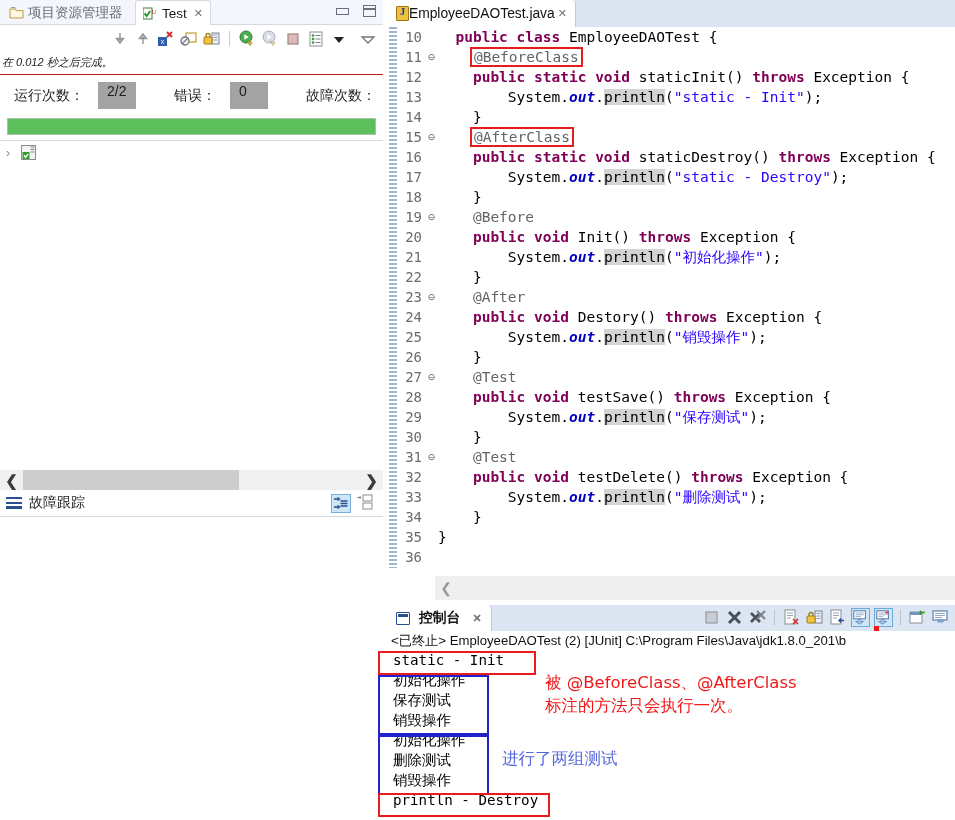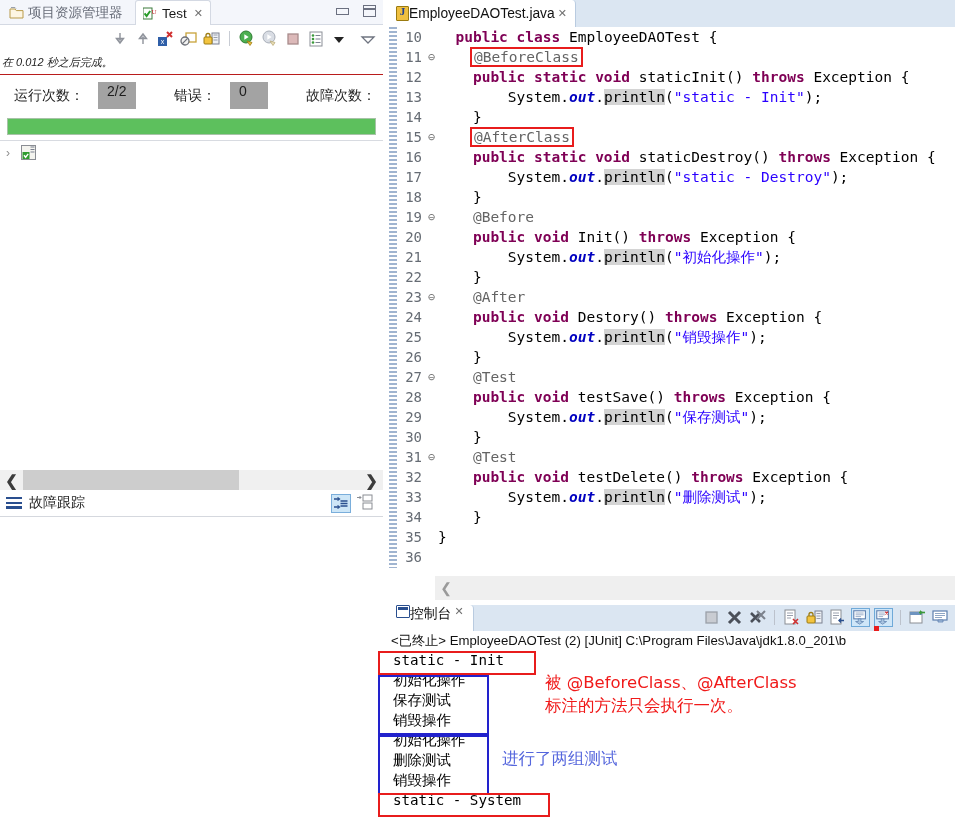--- a/index.html
+++ b/index.html
@@ -125,23 +125,23 @@
   .fld { color:#0000c0; font-style:italic; font-weight:bold; }
   .mth { background:#d4d4d4; }
   .boxann { border:2px solid #e81c1c; padding:0 2px; margin-left:-3px; }
   .ed-hscroll { position:absolute; left:46px; right:0; bottom:0; height:24px; background:#efefef; display:flex; align-items:center;}
   .ed-hscroll .arr { width:22px; text-align:center; color:#9a9a9a; font-size:14px; }
 
   
   #console { position:absolute; left:389px; top:605px; width:566px; height:215px; background:#fff; }
   .con-tabbar { height:26px; position:relative; background:#dbe6f2; }
   .con-tab {
-    position:absolute; left:0; top:0; height:26px; display:flex; align-items:flex-start; gap:0;
+    position:absolute; left:0; top:0; height:26px; display:flex; align-items:center; gap:9px;
     padding:0 9px 0 7px; background:#fff; font-size:13.8px; color:#111;
-    border-top-right-radius:4px; border-right:1px solid #b9cbe0;
+    border-top-right-radius:4px; border-right:1px solid #b9cbe0;font-weight:bold;
   }
   .conicon { width:14px; height:13px; border:1.6px solid #2a4f8f; position:relative; border-radius:1px; }
   .conicon::after{ content:""; position:absolute; left:1px; right:1px; top:1px; height:3px; background:#2a4f8f;}
   .con-tools { position:absolute; right:5px; top:3px; display:flex; align-items:center; gap:4px; }
   .ct { width:19px; height:19px; position:relative; }
   .ct.sel { background:#cfe6f8; border:1px solid #6fa9d8; }
   .ct-sep { width:1px; height:15px; background:#bcc2cc; margin:0 3px; }
 
   .con-body { position:absolute; left:0; top:26px; right:0; bottom:0; background:#fff; padding-top:1px; }
   .con-header-line { font-size:13.2px; color:#111; padding-left:2px; white-space:nowrap; font-family:"Liberation Sans",sans-serif; }
@@ -409,21 +409,21 @@
     <div class="con-body">
       <div class="con-header-line">&lt;已终止&gt; EmployeeDAOTest  (2)   [JUnit] C:\Program Files\Java\jdk1.8.0_201\b</div>
       <div class="con-out" id="console-output">
           <div>static - Init</div>
           <div class="cjk">初始化操作</div>
           <div class="cjk">保存测试</div>
           <div class="cjk">销毁操作</div>
           <div class="cjk">初始化操作</div>
           <div class="cjk">删除测试</div>
           <div class="cjk">销毁操作</div>
-          <div>static - System</div>
+          <div>println - Destroy</div>
         </div>
     </div>
   </div>
 
   <div class="ov rbox" style="left:378px; top:651px; width:158px; height:24px;"></div>
   <div class="ov bbox" style="left:378px; top:675px; width:111px; height:60px;"></div>
   <div class="ov bbox" style="left:378px; top:735px; width:111px; height:60px;"></div>
   <div class="ov rbox" style="left:378px; top:793px; width:172px; height:24px;"></div>
 
   <div class="note-red" style="left:545px; top:671px;">被 @BeforeClass、@AfterClass

